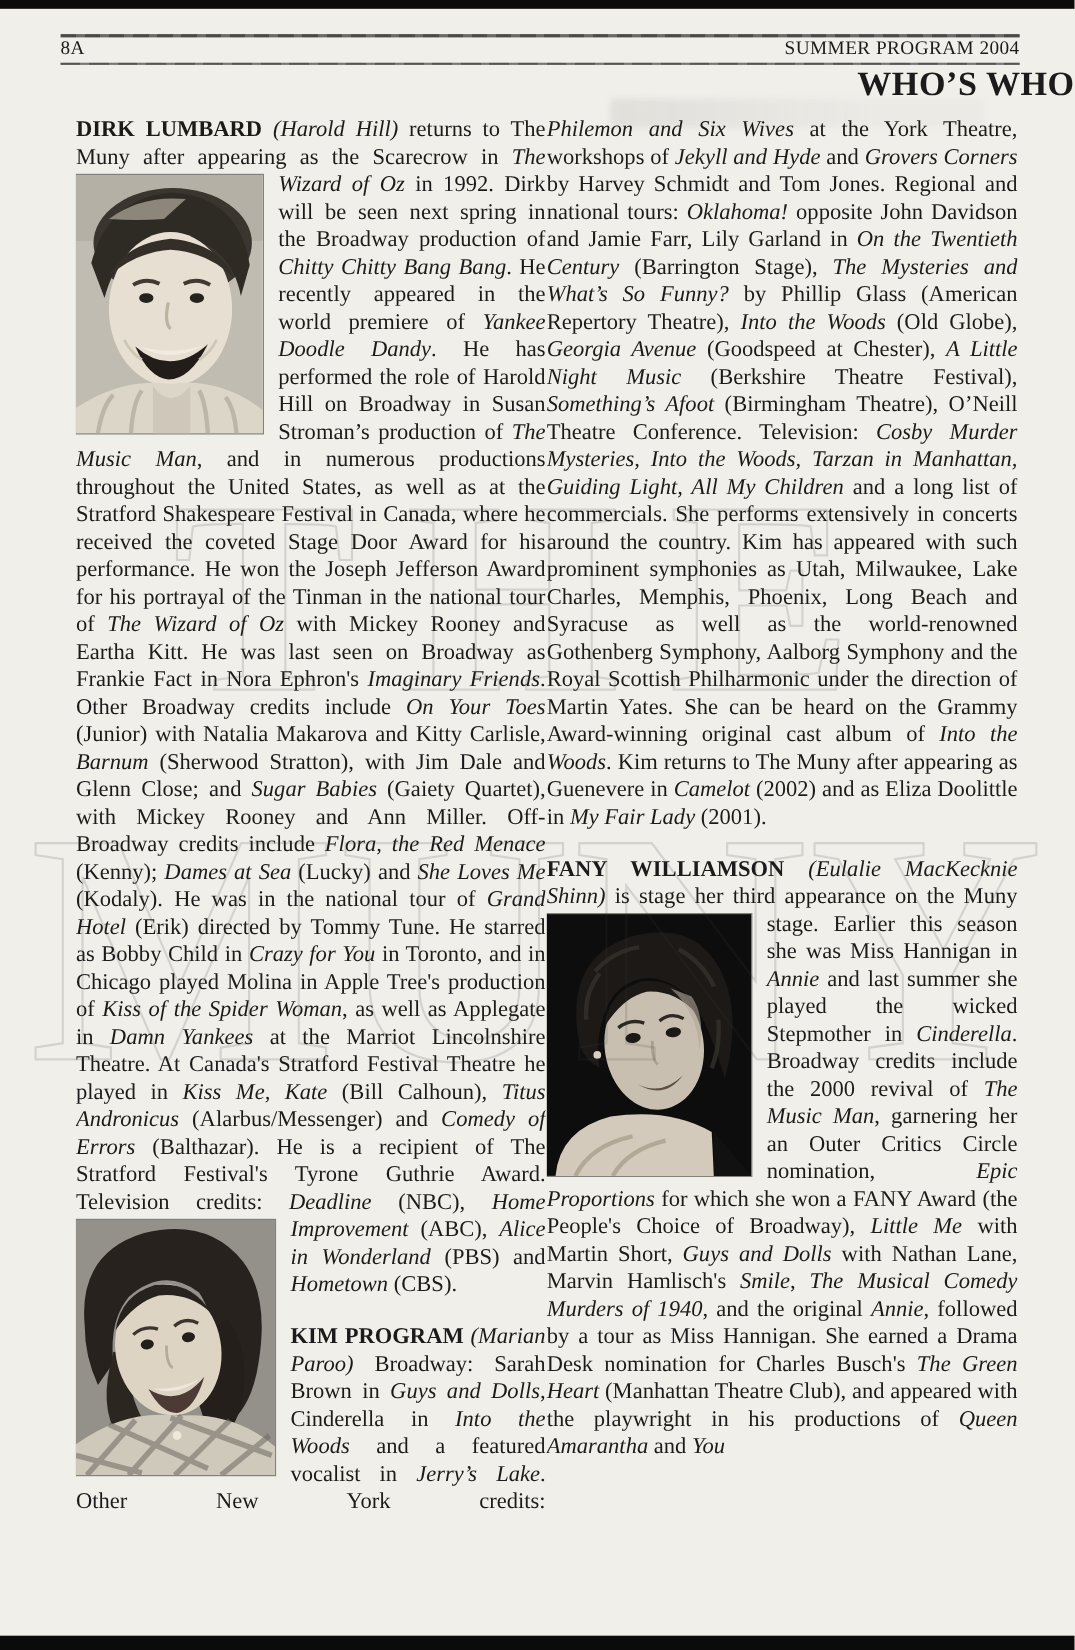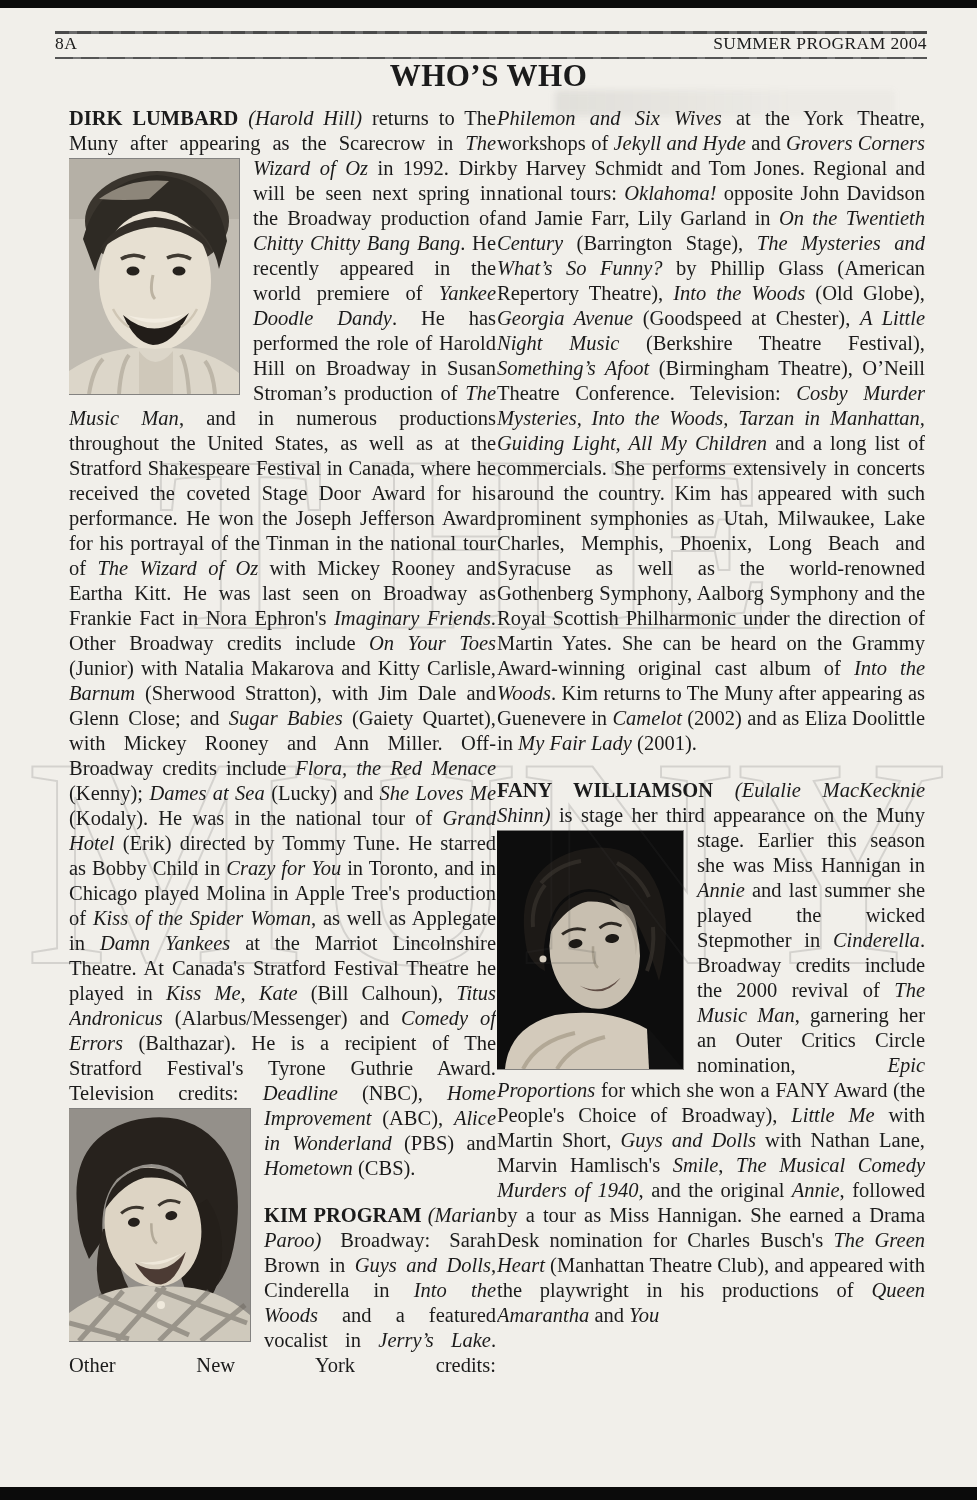--- a/index.html
+++ b/index.html
@@ -17,21 +17,21 @@
   #rule-top{top:31px;height:3px;background:repeating-linear-gradient(90deg,#4a4a4a 0 14px,#6a6a6a 14px 22px);}
   #rule-bottom{top:57px;height:2px;background:repeating-linear-gradient(90deg,#555 0 18px,#777 18px 26px);}
 
   .header-row{
     position:absolute;top:33px;left:55px;right:50px;height:24px;
     display:flex;justify-content:space-between;
     font-size:17.5px;letter-spacing:0.4px;
   }
   #page-title{
     position:absolute;top:58px;left:0;width:100%;
-    text-align:center;font-size:31px;font-weight:bold;letter-spacing:0.5px;
+    text-align:right;font-size:31px;font-weight:bold;letter-spacing:0.5px;
   }
 
   .col{position:absolute;top:106px;height:1360px;overflow:hidden;}
   #col-left{left:69px;width:427px;}
   #col-right{left:497px;width:428px;}
   .col p{
     margin:0 0 22px 0;
     font-size:20.5px;line-height:25px;
     text-align:justify;
   }

